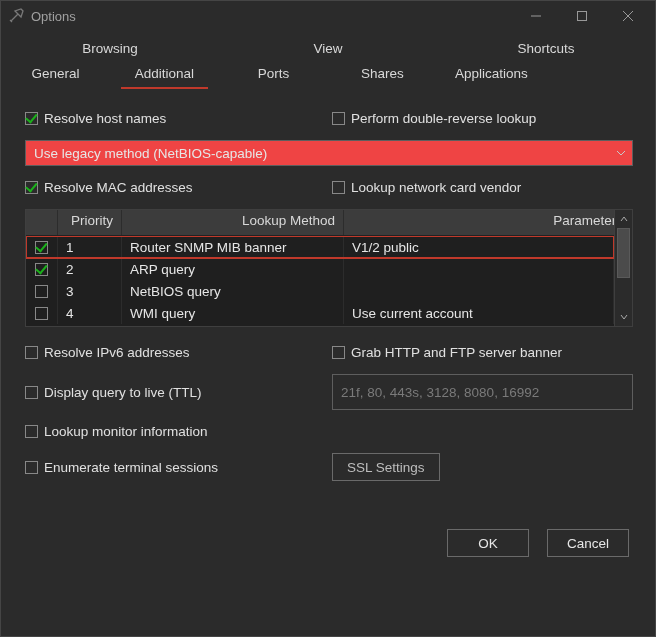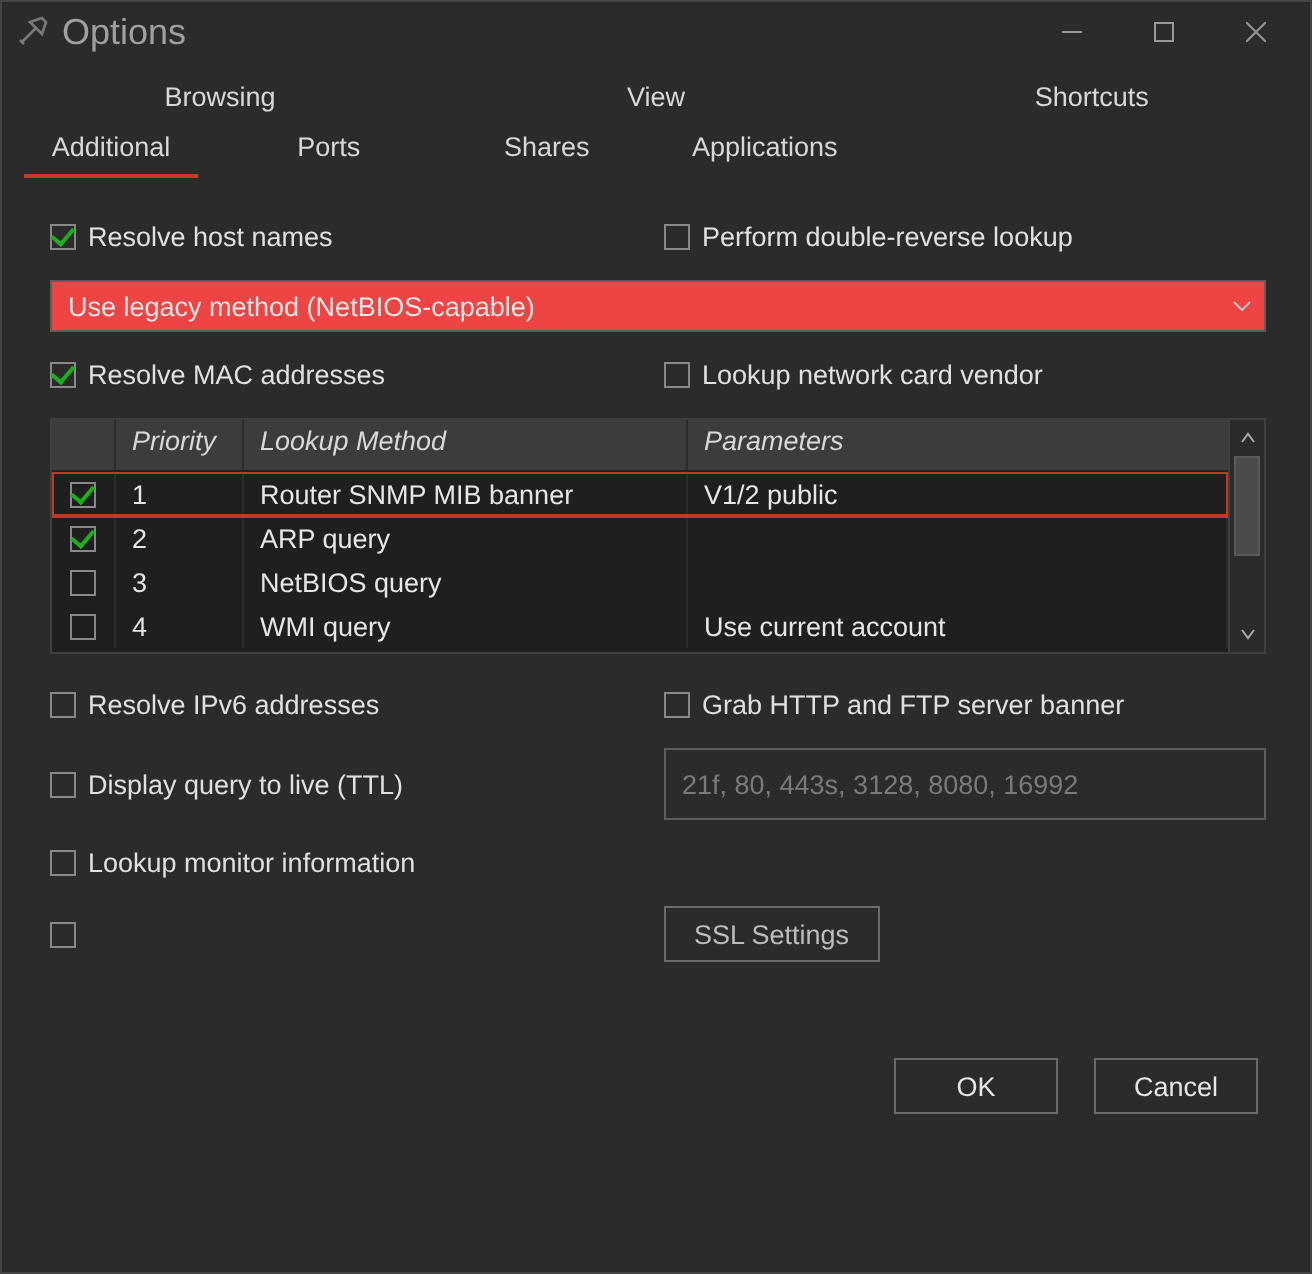--- a/index.html
+++ b/index.html
@@ -14,38 +14,38 @@
   
   .titlebar {
     height: 30px;
     display: flex;
     align-items: center;
     padding: 0 4px 0 8px;
     background: #2b2b2b;
     color: #a0a0a0;
   }
   .titlebar .icon { width: 16px; height: 16px; margin-right: 6px; opacity: .7; }
-  .titlebar .title { flex: 1; font-size: 18px; }
+  .titlebar .title { flex: 1; font-size: 13px; }
   .winbtns { display: flex; }
   .winbtn {
     width: 46px; height: 30px; display: flex; align-items: center; justify-content: center;
     opacity: .7;
   }
   .winbtn svg { stroke: #c8c8c8; stroke-width: 1; fill: none; }
   
   .tab-region { padding: 6px 0 6px 0; }
   .tab-row { display: flex; width: 100%; }
   .tab-row.top .tab { width: 33.33%; }
   .tab-row.bottom .tab { width: 16.66%; }
   .tab { text-align: center; padding: 4px 0 6px 0; color: #d8d8d8; cursor: default; position: relative; }
   .tab.active::after {
     content: ""; position: absolute; left: 10%; right: 10%; bottom: -2px; height: 2.5px; background: #c0392b;
   }
   
-  .content { padding: 18px 22px 16px 24px; }
+  .content { padding: 18px 22px 16px 24px; text-align: right; }
   .row { display: flex; width: 100%; margin-bottom: 14px; align-items: center; }
   .col { flex: 1; display: flex; align-items: center; }
   .col.right { padding-left: 6px; }
   
   .chk {
     width: 13px; height: 13px; border: 1px solid #888; margin-right: 6px;
     display: inline-flex; align-items: center; justify-content: center; background: transparent;
     flex-shrink: 0;
   }
   .chk.checked::after {
@@ -58,21 +58,21 @@
     width: 100%; height: 26px; border: 1px solid #5e5e5e; display: flex; align-items: center;
     justify-content: space-between; padding: 0 6px 0 8px; background: #ef4444;
   }
   .select .chev { width: 10px; height: 10px; }
   
   .table-wrap { border: 1px solid #3f3f3f; background: #1f1f1f; height: 118px; position: relative; margin-bottom: 18px; }
   .table-scroll { position: absolute; right: 0; top: 0; bottom: 0; width: 18px; background: #2b2b2b; border-left: 1px solid #3f3f3f; }
   .sb-up, .sb-down { height: 18px; display:flex; align-items:center; justify-content:center; }
   .sb-track { position: absolute; top: 18px; bottom: 18px; left: 0; right: 0; }
   .sb-thumb { position: absolute; left: 2px; right: 2px; top: 0; height: 62%; background: #4b4b4b; border: 1px solid #5a5a5a; }
-  .thead { display: flex; height: 26px; background: #000000; border-bottom: 1px solid #222; font-style: italic; }
+  .thead { display: flex; height: 26px; background: #000000; border-bottom: 1px solid #222; }
   .th, .td { padding: 3px 8px; border-right: 1px solid #2c2c2c; overflow: hidden; white-space: nowrap; }
   .th { background: #3c3c3c; color: #d8d8d8; }
   .c-chk { width: 32px; flex: 0 0 32px; display:flex; align-items:center; justify-content:center; }
   .c-pri { width: 64px; flex: 0 0 64px; }
   .c-meth { width: 222px; flex: 0 0 222px; }
   .c-par  { flex: 1; }
   .tbody { position: absolute; top: 26px; left: 0; right: 18px; bottom: 0; overflow: hidden; }
   .tr { display: flex; height: 22px; align-items: stretch; }
   .tr .td { display:flex; align-items:center; }
   .tr.hl { outline: 2.5px solid #c0392b; outline-offset: -1px; }
@@ -121,20 +121,21 @@
   </div>
 </div>
 
 <div class="tab-region">
   <div class="tab-row top">
     <div class="tab">Browsing</div>
     <div class="tab">View</div>
     <div class="tab">Shortcuts</div>
   </div>
   <div class="tab-row bottom">
+    <div class="tab">General</div>
     <div class="tab active">Additional</div>
     <div class="tab">Ports</div>
     <div class="tab">Shares</div>
     <div class="tab">Applications</div>
   </div>
 </div>
 
 <div class="content">
 
   <div class="row">
@@ -252,20 +253,21 @@
   <div class="row">
     <div class="col">
       <span class="chk"></span>
       <span class="chk-label">Lookup monitor information</span>
     </div>
   </div>
 
   <div class="row">
     <div class="col">
       <span class="chk"></span>
+      <span class="chk-label">Enumerate terminal sessions</span>
     </div>
     <div class="col right">
       <div class="btn">SSL Settings</div>
     </div>
   </div>
 
 </div>
 
 <div class="footer">
   <div class="btn enabled">OK</div>

